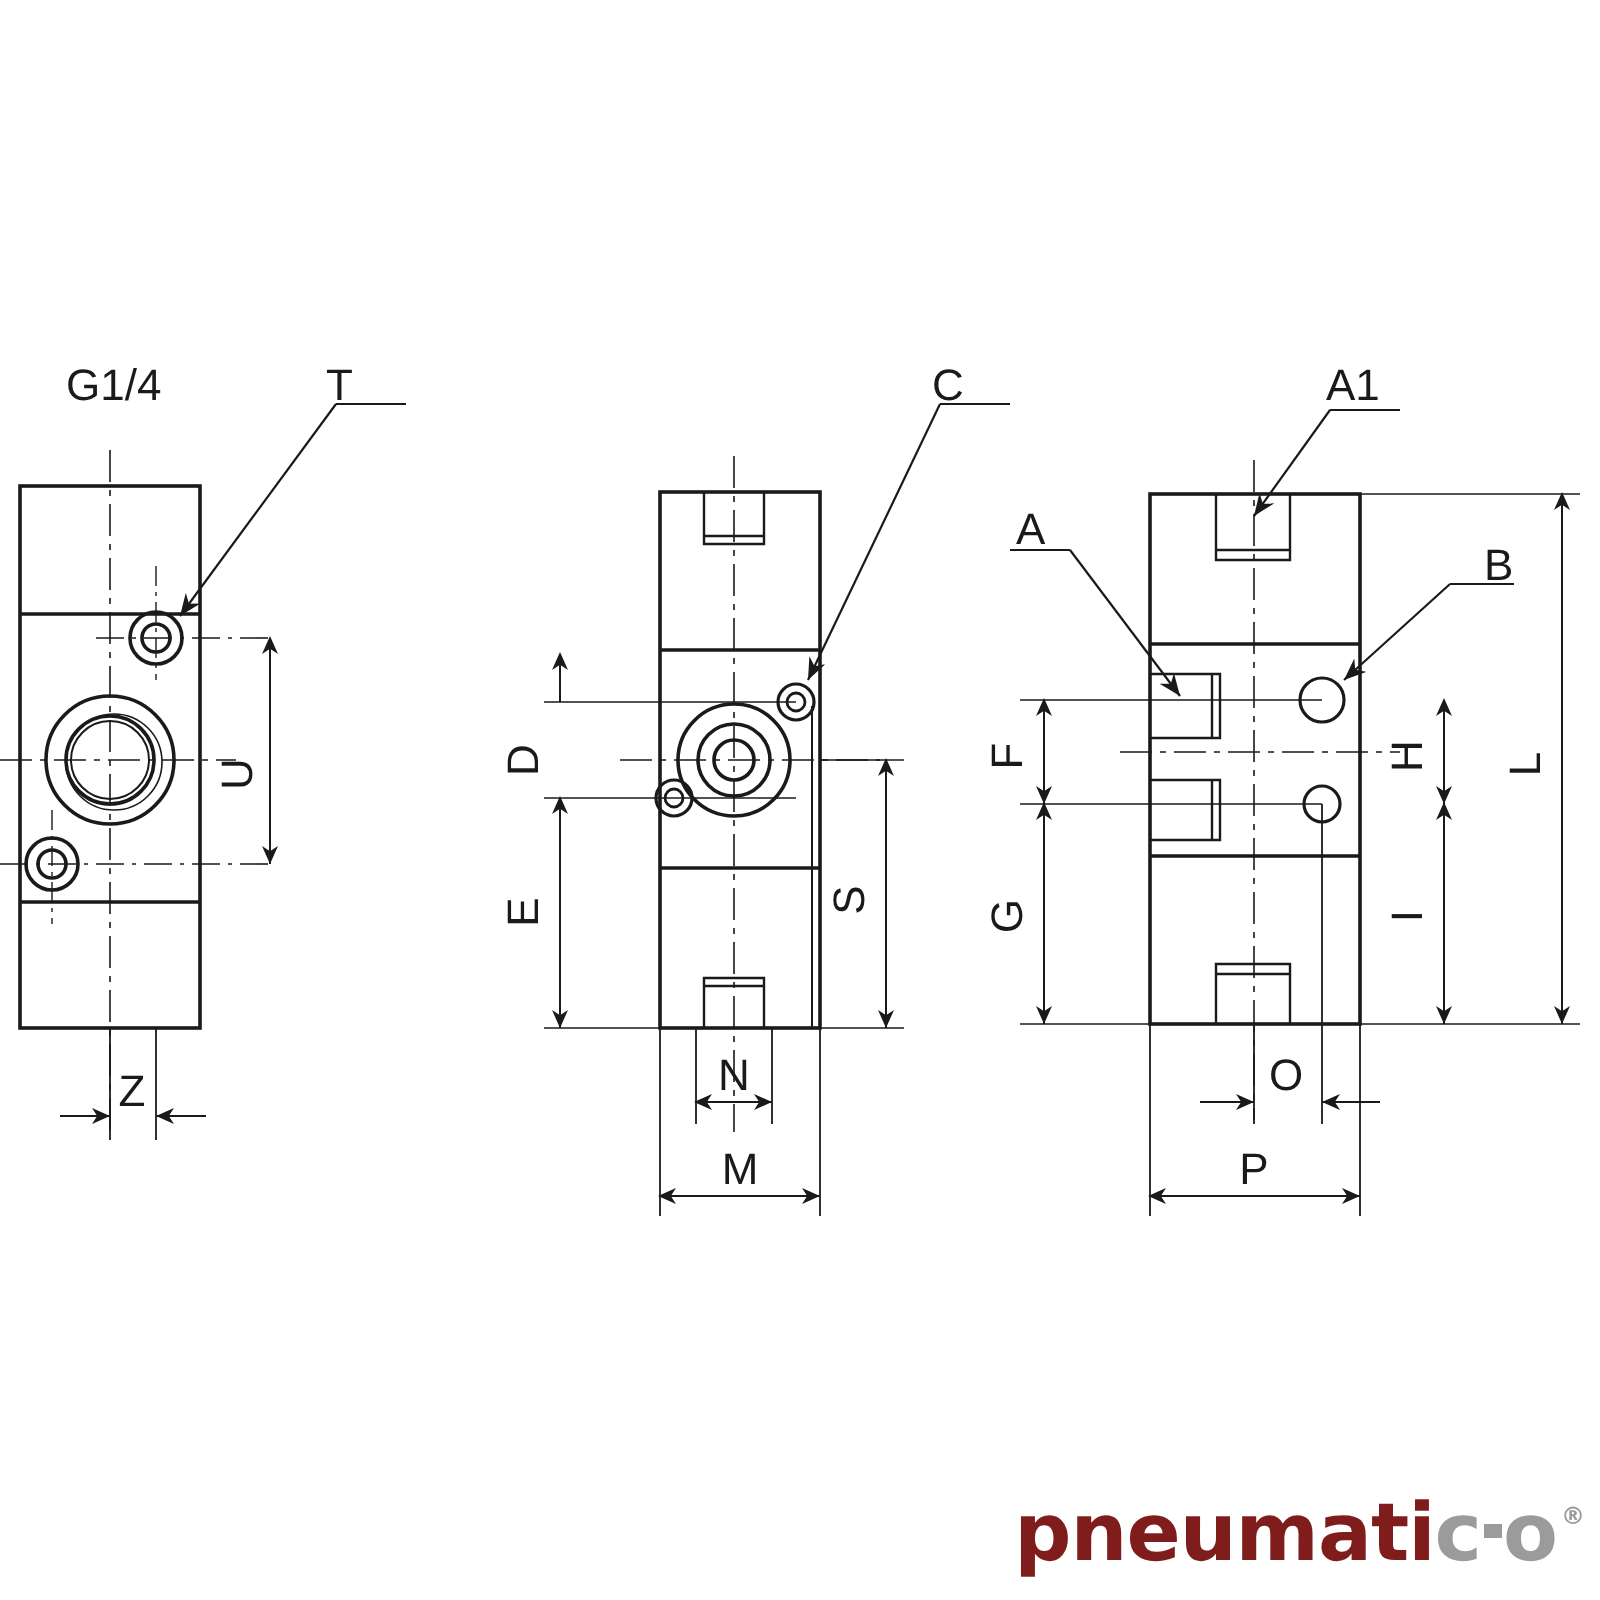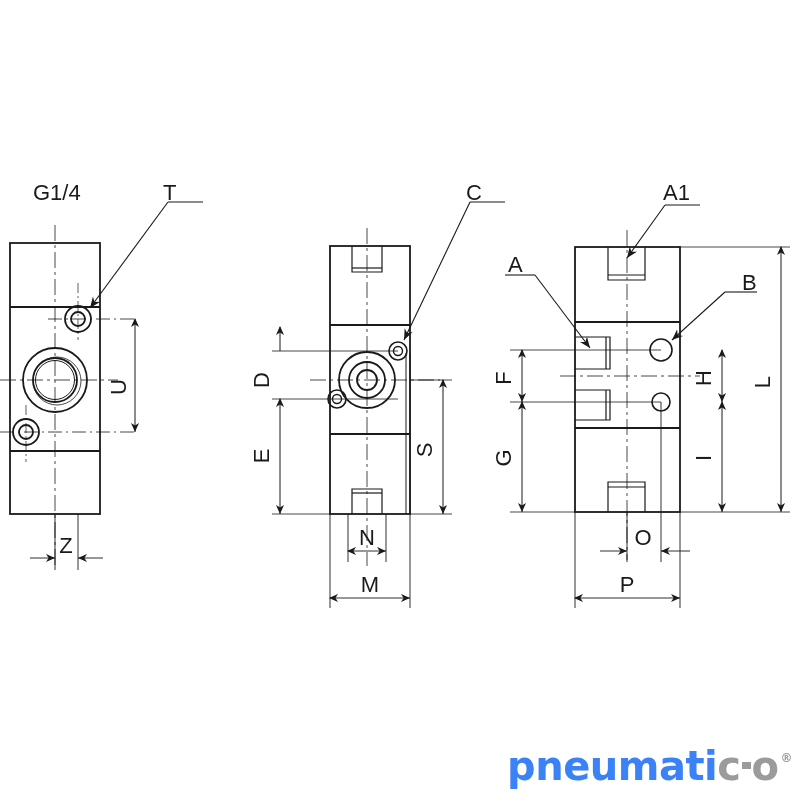--- a/index.html
+++ b/index.html
@@ -21,21 +21,21 @@
     letter-spacing:-0.5px;
   }
   .logo-text{
     font-family:"DejaVu Sans", sans-serif;
     font-weight:700;
     font-size:40px;
     line-height:40px;
     display:flex;
     align-items:baseline;
   }
-  .logo-pink{color:#3b82f6;}
+  .logo-pink{color:#7f1d1d;}
   .logo-gray{color:#9b9b9b;}
   .logo-reg{
     font-size:12px;
     color:#9b9b9b;
     vertical-align:super;
     margin-left:2px;
     position:relative;
     top:-18px;
   }
 </style>

